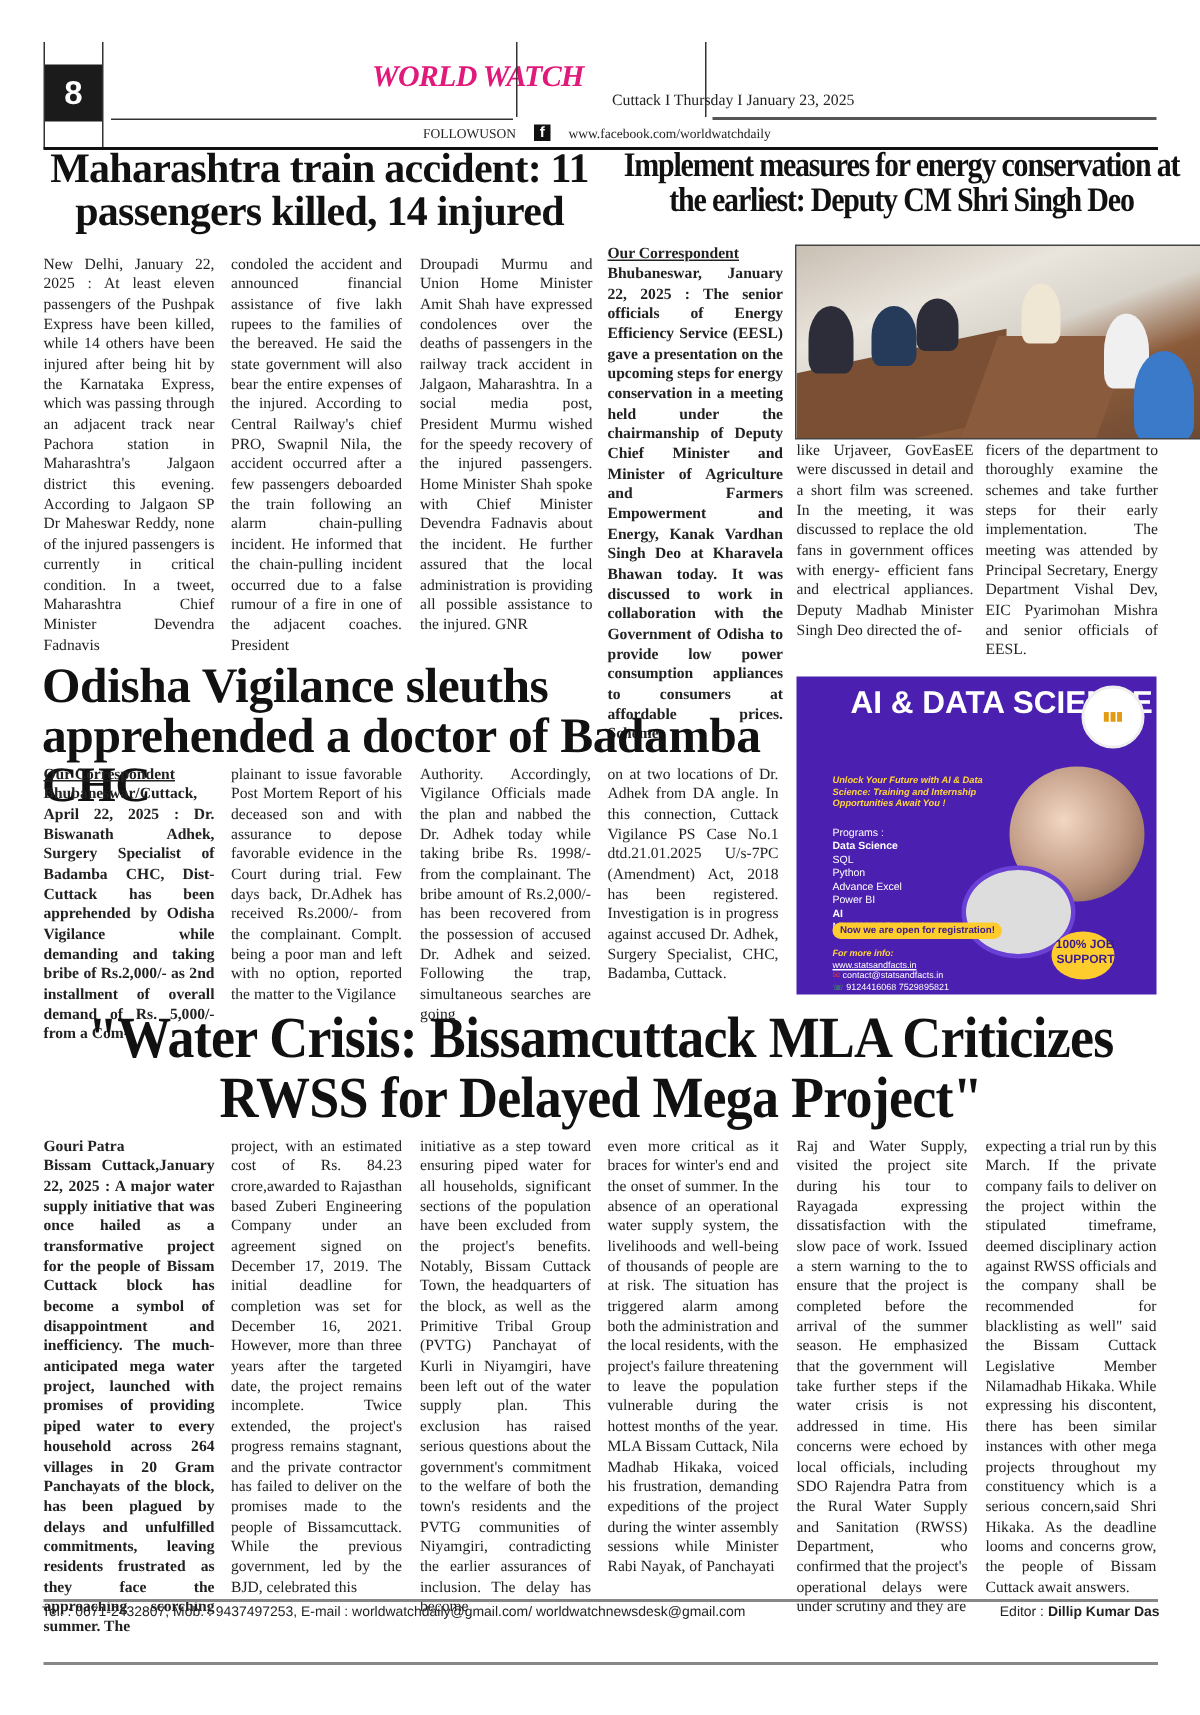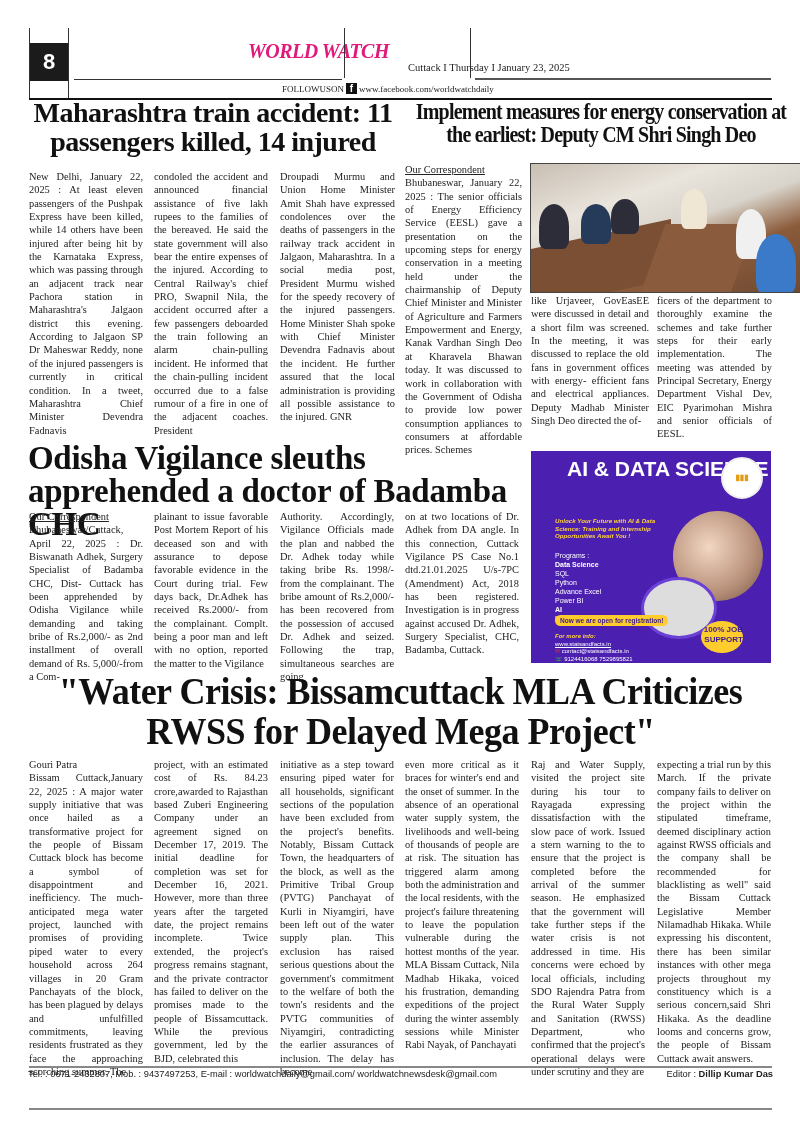--- a/index.html
+++ b/index.html
@@ -4,29 +4,29 @@
 <style>
   html, body { margin:0; padding:0; background:#fff; }
   body { width:800px; height:1143px; position:relative; overflow:hidden; font-family:"Liberation Serif", serif; color:#1a1a1a; }
   .abs { position:absolute; }
   .page-no { left:30px; top:43px; width:38px; height:38px; background:#1b1b1b; color:#fff; font-family:"Liberation Sans", sans-serif; font-weight:bold; font-size:22px; display:flex; align-items:center; justify-content:center; }
   .vline { background:#333; width:1px; }
   .logo { left:248px; top:40px; font-family:"Liberation Serif", serif; font-weight:bold; font-style:italic; font-size:20px; color:#e0197a; letter-spacing:-0.5px; }
   .hline { background:#333; height:1px; }
   .thick { background:#111; height:2px; }
   .dateline { left:408px; top:62px; font-size:10.5px; font-weight:normal; color:#222; }
-  .follow { left:282px; top:83px; font-size:9px; color:#222; display:flex; align-items:center; gap:2px; }
+  .follow { left:282px; top:83px; font-size:9px; color:#222; display:flex; align-items:center; gap:12px; }
   .fb { width:11px; height:11px; background:#111; color:#fff; font-family:"Liberation Sans", sans-serif; font-weight:bold; font-size:10px; line-height:12px; text-align:center; }
   h1,h2 { margin:0; font-weight:bold; color:#111; text-align:center; line-height:1.02; }
   .head1 { left:28px; top:99px; width:370px; font-size:28px; letter-spacing:-0.5px; }
   .head2 { left:405px; top:99px; width:392px; font-size:20px; letter-spacing:-0.8px; transform:scaleY(1.15); transform-origin:top; }
   .head3 { left:28px; top:442px; width:500px; font-size:33px; text-align:left; letter-spacing:-0.3px; line-height:1.0; }
   .head4 { left:28px; top:672px; width:745px; font-size:36px; letter-spacing:-0.5px; transform:scaleY(1.08); transform-origin:top; }
   .col { font-size:10.4px; line-height:13.35px; text-align:justify; color:#222; }
-  .col p { margin:0; }
+  .col p { margin:0;font-weight:bold; }
   .byline { text-decoration:underline; }
   .photo { left:530px; top:163px; width:270px; height:128px; background:linear-gradient(160deg,#c9bfb3 0%,#e9e4dc 30%,#d9d4cb 50%,#8b5b3a 70%,#6e4a33 100%); border:1px solid #444; overflow:hidden; }
   .photo .table1 { position:absolute; left:0; top:70px; width:140px; height:60px; background:#7a4f33; transform:skewY(-12deg); }
   .photo .table2 { position:absolute; left:120px; top:60px; width:90px; height:80px; background:#8a5c3d; transform:skewX(-20deg); }
   .photo .person { position:absolute; border-radius:50% 50% 20% 20%; background:#2d2d3a; }
   .ad { left:531px; top:451px; width:240px; height:212px; background:#4b1fb0; color:#fff; font-family:"Liberation Sans", sans-serif; overflow:hidden; }
   .ad .title { position:absolute; left:36px; top:8px; font-size:21px; font-weight:bold; line-height:19px; }
   .ad .tag { position:absolute; left:24px; top:66px; width:110px; font-size:6.2px; font-weight:bold; font-style:italic; color:#ffd33b; line-height:7.5px; }
   .ad .prog { position:absolute; left:24px; top:100px; font-size:7px; line-height:9px; }
   .ad .badge1 { position:absolute; left:24px; top:164px; background:#ffcc2e; color:#3a1c8c; font-size:6.5px; font-weight:bold; padding:2px 5px; border-radius:8px; line-height:7px; }

